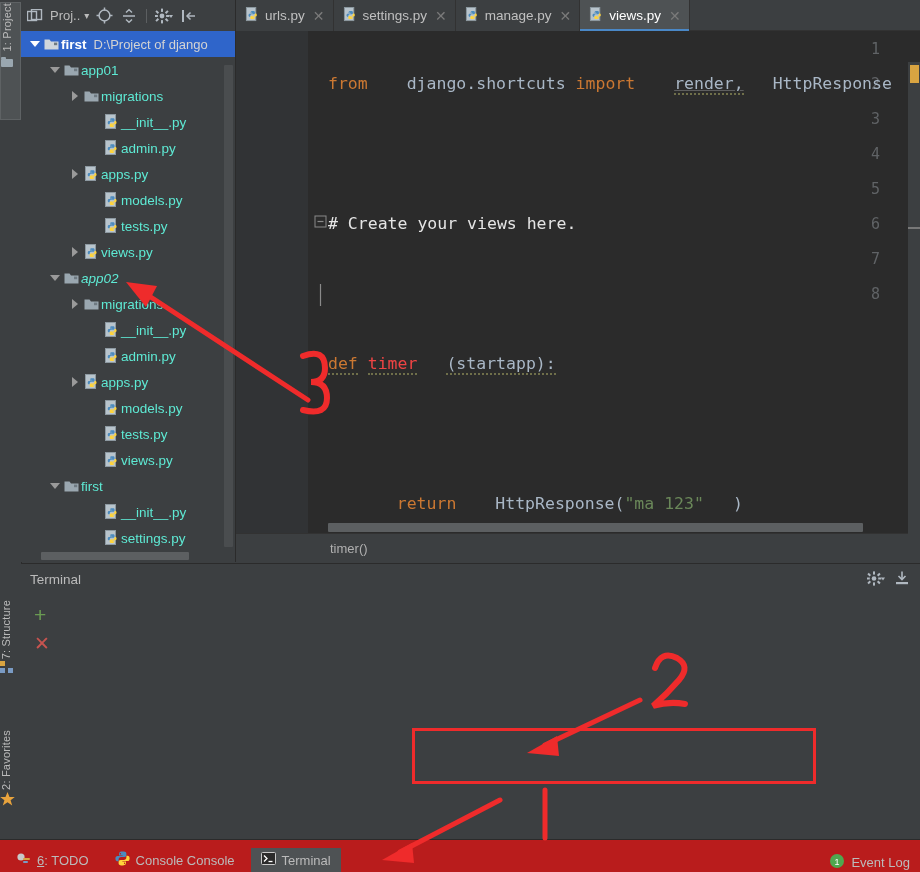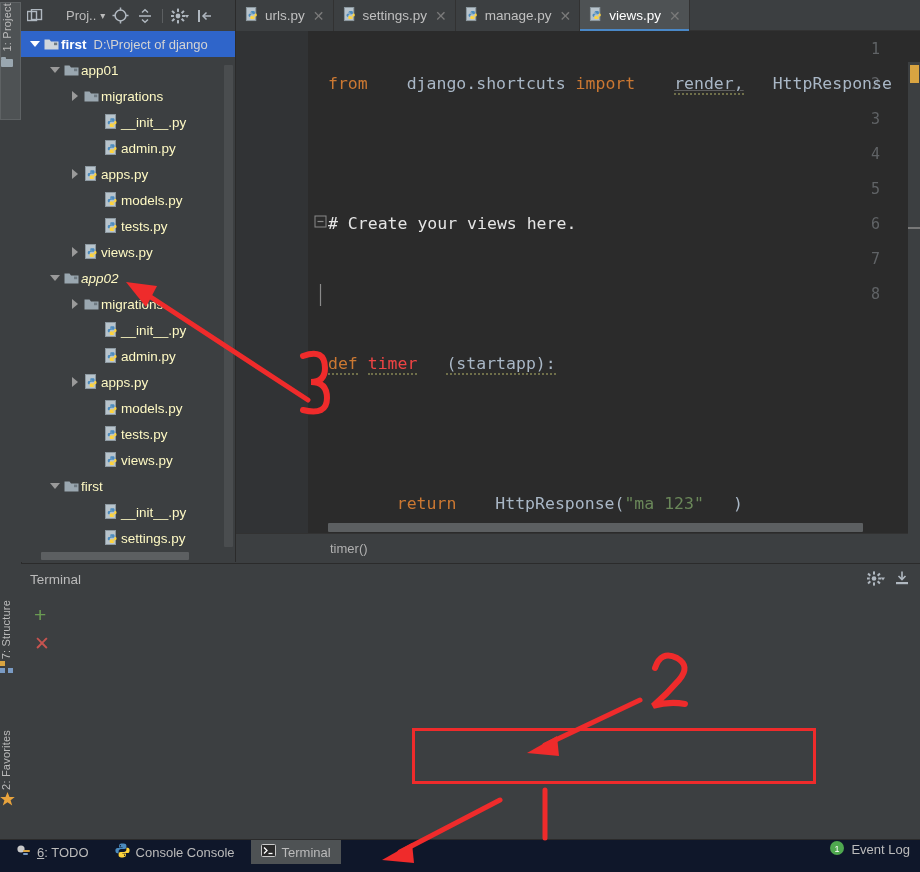--- a/index.html
+++ b/index.html
@@ -20,30 +20,30 @@
   }
   .rail-proj{top:2px;height:118px;background:#4e5254;border:1px solid #5e6264;box-sizing:border-box;}
   .rail-proj .rail-label{padding-top:3px;}
   .rail-ico{display:block;margin:2px auto 0;}
   .rail-struct{top:600px;height:112px;}
   .rail-fav{top:730px;height:112px;}
 
   
   .proj-panel{position:absolute;left:21px;top:0;width:214px;height:562px;background:#3c3f41;border-right:1px solid #2b2b2b;}
   .proj-toolbar{height:31px;background:#3c3f41;display:flex;align-items:center;padding-left:4px;gap:5px;}
-  .tb-proj-label{display:flex;align-items:center;gap:4px;font-size:13px;color:#bbbbbb;margin-left:16px;}
+  .tb-proj-label{display:flex;align-items:center;gap:4px;font-size:13px;color:#bbbbbb;}
   .tb-ico{display:inline-flex;align-items:center;justify-content:center;width:20px;height:20px;cursor:default;}
   .tb-sep{width:1px;height:14px;background:#5c5f61;margin:0 2px;}
 
   .tree{position:absolute;left:0;top:31px;right:0;bottom:0;overflow:hidden;font-size:13.5px;}
   .row{height:26px;display:flex;align-items:center;white-space:nowrap;padding-left:4px;position:relative;}
   .row.sel{background:#2f65ca;}
   .row .arrow{width:16px;display:inline-flex;justify-content:center;align-items:center;flex:0 0 16px;}
   .row .ficon{width:18px;flex:0 0 18px;display:inline-flex;justify-content:center;align-items:center;}
-  .row .lbl{color:#fef9c3;}
+  .row .lbl{color:#5eead4;}
   .row.sel .lbl{color:#ffffff;font-weight:bold;}
   .row .path{color:#d3d3d3;font-weight:normal;margin-left:7px;font-size:13px;}
   .ind1{padding-left:14px;}
   .ind2{padding-left:34px;}
   .ind3{padding-left:54px;}
 
   .tri{width:0;height:0;border-left:5px solid transparent;border-right:5px solid transparent;border-top:6px solid #9a9a9a;}
   .tri-r{width:0;height:0;border-top:5px solid transparent;border-bottom:5px solid transparent;border-left:6px solid #9a9a9a;}
   .tri-w{border-top-color:#ffffff;}
 
@@ -85,21 +85,21 @@
   .term-head{height:31px;display:flex;align-items:center;padding-left:9px;font-size:13.5px;color:#bbbbbb;}
   .term-head .right{margin-left:auto;display:flex;align-items:center;gap:9px;padding-right:10px;}
   .term-side{position:absolute;left:0;top:31px;width:40px;bottom:0;background:#3c3f41;}
   .term-plus{position:absolute;left:13px;top:9px;color:#6a9a52;font-size:21px;line-height:1;}
   .term-x{position:absolute;left:13px;top:39px;color:#c75450;font-size:19px;line-height:1;}
   .term-body{position:absolute;left:40px;top:31px;right:0;bottom:0;background:#2b2b2b;border-left:1px solid #2b2b2b;overflow:hidden;}
   .term-line{position:absolute;left:9px;font-family:"DejaVu Sans Mono",monospace;font-size:16.5px;color:#cfcfcf;white-space:pre;}
   .term-caret{position:absolute;width:9px;height:23px;border:1px solid #cfcfcf;}
 
   
-  .status{position:absolute;left:0;bottom:0;right:0;height:32px;background:#0f172a;border-top:1px solid #2b2b2b;display:flex;align-items:flex-start;}
+  .status{position:absolute;left:0;bottom:0;right:0;height:32px;background:#b91c1c;border-top:1px solid #2b2b2b;display:flex;align-items:flex-end;}
   .st-item{display:flex;align-items:center;gap:6px;font-size:13px;color:#bbbbbb;padding:0 10px;height:24px;margin-left:6px;}
   .st-item.active{background:#4e5254;}
   .st-spacer{flex:1;}
   .st-right{display:flex;align-items:center;gap:6px;padding-right:10px;font-size:13px;}
   .u{text-decoration:underline;}
   .anno-svg{position:absolute;left:0;top:0;width:920px;height:872px;pointer-events:none;}
   .redbox{position:absolute;border:3px solid #ef2b2b;}
 </style>
 </head>
 <body>

